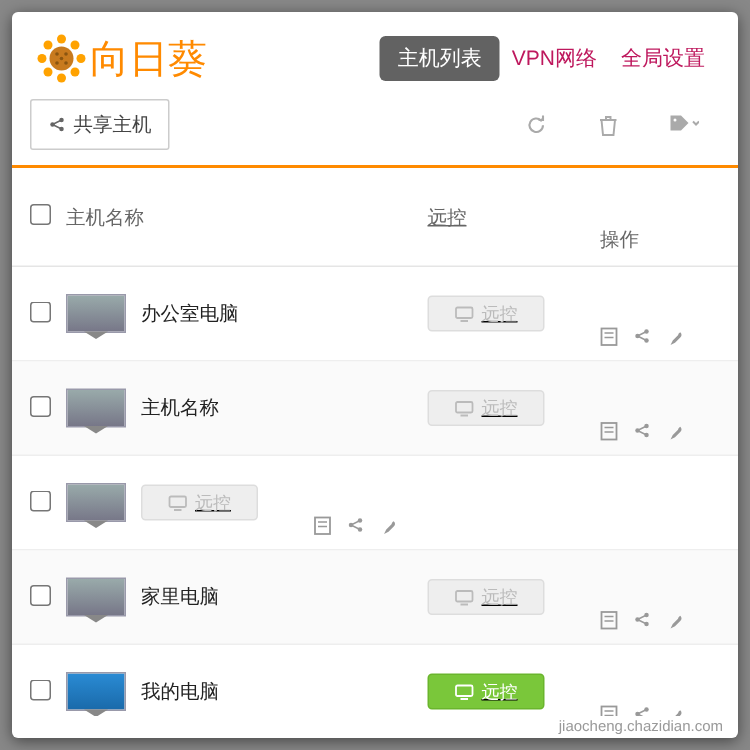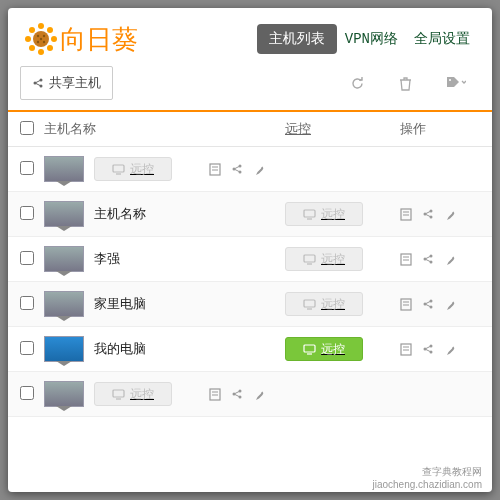--- a/index.html
+++ b/index.html
@@ -2,39 +2,39 @@
 <html><head>
 <meta charset="utf-8">
 <style>
 * { margin:0; padding:0; box-sizing:border-box; font-family:"Microsoft YaHei",Arial,sans-serif; }
 body { background:#888; width:500px; height:500px; overflow:hidden; }
 .window { background:#fff; margin:8px; height:484px; border-radius:4px; box-shadow:0 2px 10px rgba(0,0,0,.5); display:flex; flex-direction:column; }
 .titlebar { display:flex; align-items:center; padding:12px 14px 8px 14px; }
 .logo { width:38px; height:38px; display:flex; align-items:center; justify-content:center; }
 .apptitle { color:#ff8a00; font-size:26px; font-weight:500; flex:1; }
 .tbtn { background:#626262; color:#fff; padding:6px 12px; border-radius:4px; font-size:14px; border:none; cursor:pointer; }
-.tlink { color:#14532d; font-size:14px; padding:6px 8px; cursor:pointer; background:none; border:none;font-family:Liberation Mono, monospace; }
+.tlink { color:#be185d; font-size:14px; padding:6px 8px; cursor:pointer; background:none; border:none; }
 .toolbar { display:flex; align-items:center; padding:0 12px 10px 12px; gap:6px; border-bottom:2px solid #ff8a00; }
 .btn { background:#fff; border:1px solid #ccc; border-radius:2px; padding:7px 11px; font-size:13px; color:#444; cursor:pointer; display:flex; align-items:center; gap:5px; }
 .hl { border:2px solid #e8392f; padding:3px; border-radius:2px; }
 .spacer { flex:1; }
 .iconbtn { background:none; border:none; padding:8px 14px; cursor:pointer; color:#999; font-size:15px; }
 .header-row { display:flex; align-items:center; padding:8px 12px; border-bottom:1px solid #e5e5e5; font-size:13px; color:#666; }
 .list { flex:1; overflow:auto; }
 .row { display:flex; align-items:center; padding:9px 12px; border-bottom:1px solid #eee; font-size:13px; }
 .row:nth-child(even){ background:#fafafa; }
 .chk { width:14px; height:14px; margin-right:10px; }
 .thumb { width:40px; height:26px; background:linear-gradient(#9aa,#778); border:1px solid #99a; margin-right:10px; position:relative; }
 .thumb::after { content:""; position:absolute; left:50%; bottom:-5px; transform:translateX(-50%); width:0; height:0; border-left:8px solid transparent; border-right:8px solid transparent; border-top:5px solid #888; }
 .thumb.online { background:linear-gradient(#2a8bd4,#1a6aaa); }
 .hname { flex:1; color:#222; font-weight:500; }
 .col-sel { width:24px; }
 .col-name { flex:1; }
 .col-rc { width:115px;text-decoration:underline; }
-.col-ops { width:80px; }
+.col-ops { width:80px;margin-top:31px; }
 .rcbtn { display:flex; align-items:center; justify-content:center; gap:5px; width:78px; height:24px; border-radius:3px; font-size:12px; }
 .rcbtn.off { background:#eee; color:#bbb; border:1px solid #ddd; }
 .rcbtn.on { background:#7ac73a; color:#fff; border:1px solid #6ab52d; cursor:pointer; }
 .ops { display:flex; gap:10px; color:#888; font-size:14px; }
 .ops span { cursor:pointer; }
 .footer { font-size:10px; color:#999; text-align:right; padding:2px 10px; }
 svg { display:block; }
 </style>
 </head>
 <body>
@@ -112,20 +112,21 @@
     <div class="col-sel"><input type="checkbox" class="chk" style=""></div>
     <div class="col-name">主机名称</div>
     <div class="col-rc">远控</div>
     <div class="col-ops">操作</div>
   </div>
 
   <div class="list" id="host-list">
       <div class="row">
         <div class="col-sel"><input type="checkbox" class="chk" style=""></div>
         <div class="thumb "></div>
+        <div class="hname">办公室电脑</div>
         <div class="col-rc">
           <div class="rcbtn off">
             <span>
               <svg width="13" height="11" viewBox="0 0 13 11">
                 <rect x="1" y="1" width="11" height="7" rx="1" fill="none" stroke="currentColor" stroke-width="1.2"></rect>
                 <line x1="4" y1="10" x2="9" y2="10" stroke="currentColor" stroke-width="1.2"></line>
               </svg>
             </span>
             <span>远控</span>
           </div>
@@ -193,21 +194,20 @@
               <svg width="13" height="13" viewBox="0 0 13 13">
                 <path d="M9.5 3.5a2.5 2.5 0 0 1 0 3.5L6 10.5 3 12l1.5-3L8 5.5a2.5 2.5 0 0 1 1.5-2z" fill="#999"></path>
               </svg>
             </span>
           </div>
         </div>
       </div>
       <div class="row">
         <div class="col-sel"><input type="checkbox" class="chk" style=""></div>
         <div class="thumb "></div>
-        <div class="hname">李强</div>
         <div class="col-rc">
           <div class="rcbtn off">
             <span>
               <svg width="13" height="11" viewBox="0 0 13 11">
                 <rect x="1" y="1" width="11" height="7" rx="1" fill="none" stroke="currentColor" stroke-width="1.2"></rect>
                 <line x1="4" y1="10" x2="9" y2="10" stroke="currentColor" stroke-width="1.2"></line>
               </svg>
             </span>
             <span>远控</span>
           </div>
@@ -356,17 +356,16 @@
               <svg width="13" height="13" viewBox="0 0 13 13">
                 <path d="M9.5 3.5a2.5 2.5 0 0 1 0 3.5L6 10.5 3 12l1.5-3L8 5.5a2.5 2.5 0 0 1 1.5-2z" fill="#999"></path>
               </svg>
             </span>
           </div>
         </div>
       </div>
     </div>
 
   <div class="footer">
-    <div>查字典教程网</div>
     <div>jiaocheng.chazidian.com</div>
   </div>
 
 </div>
 
 </body></html>

